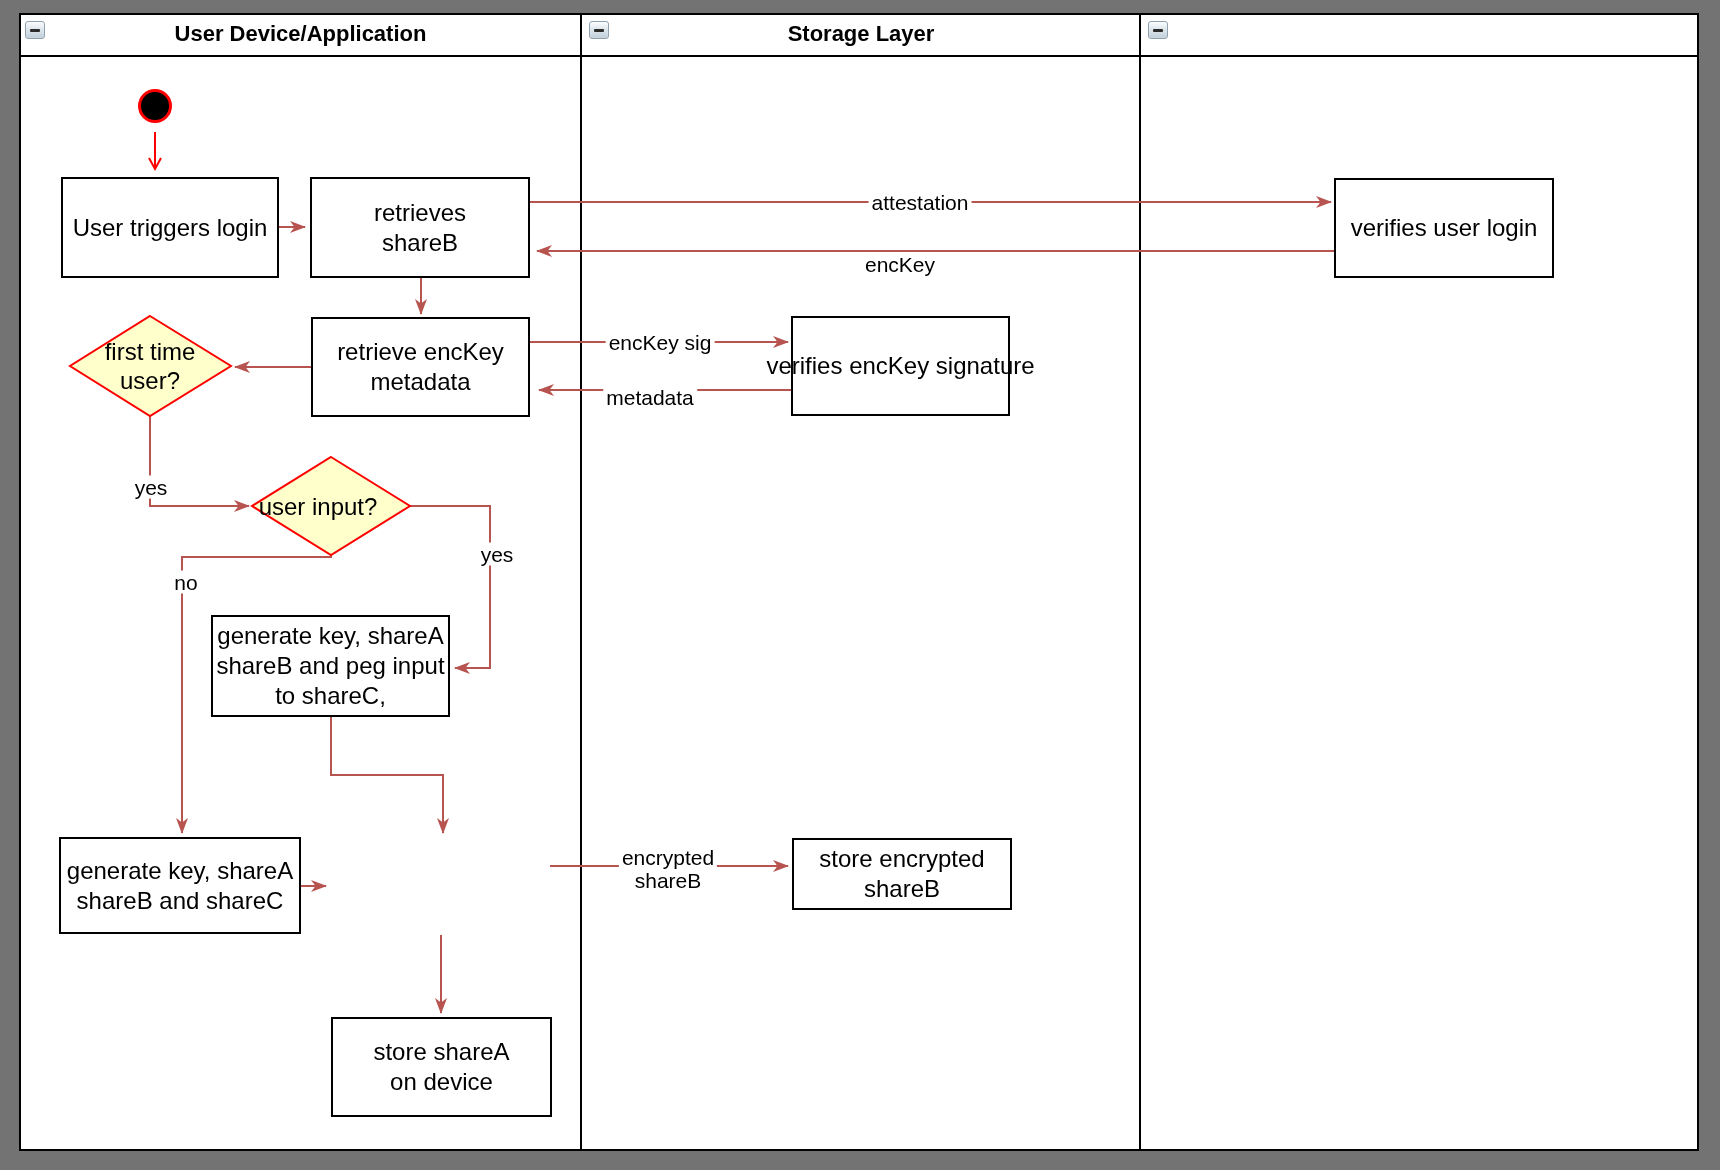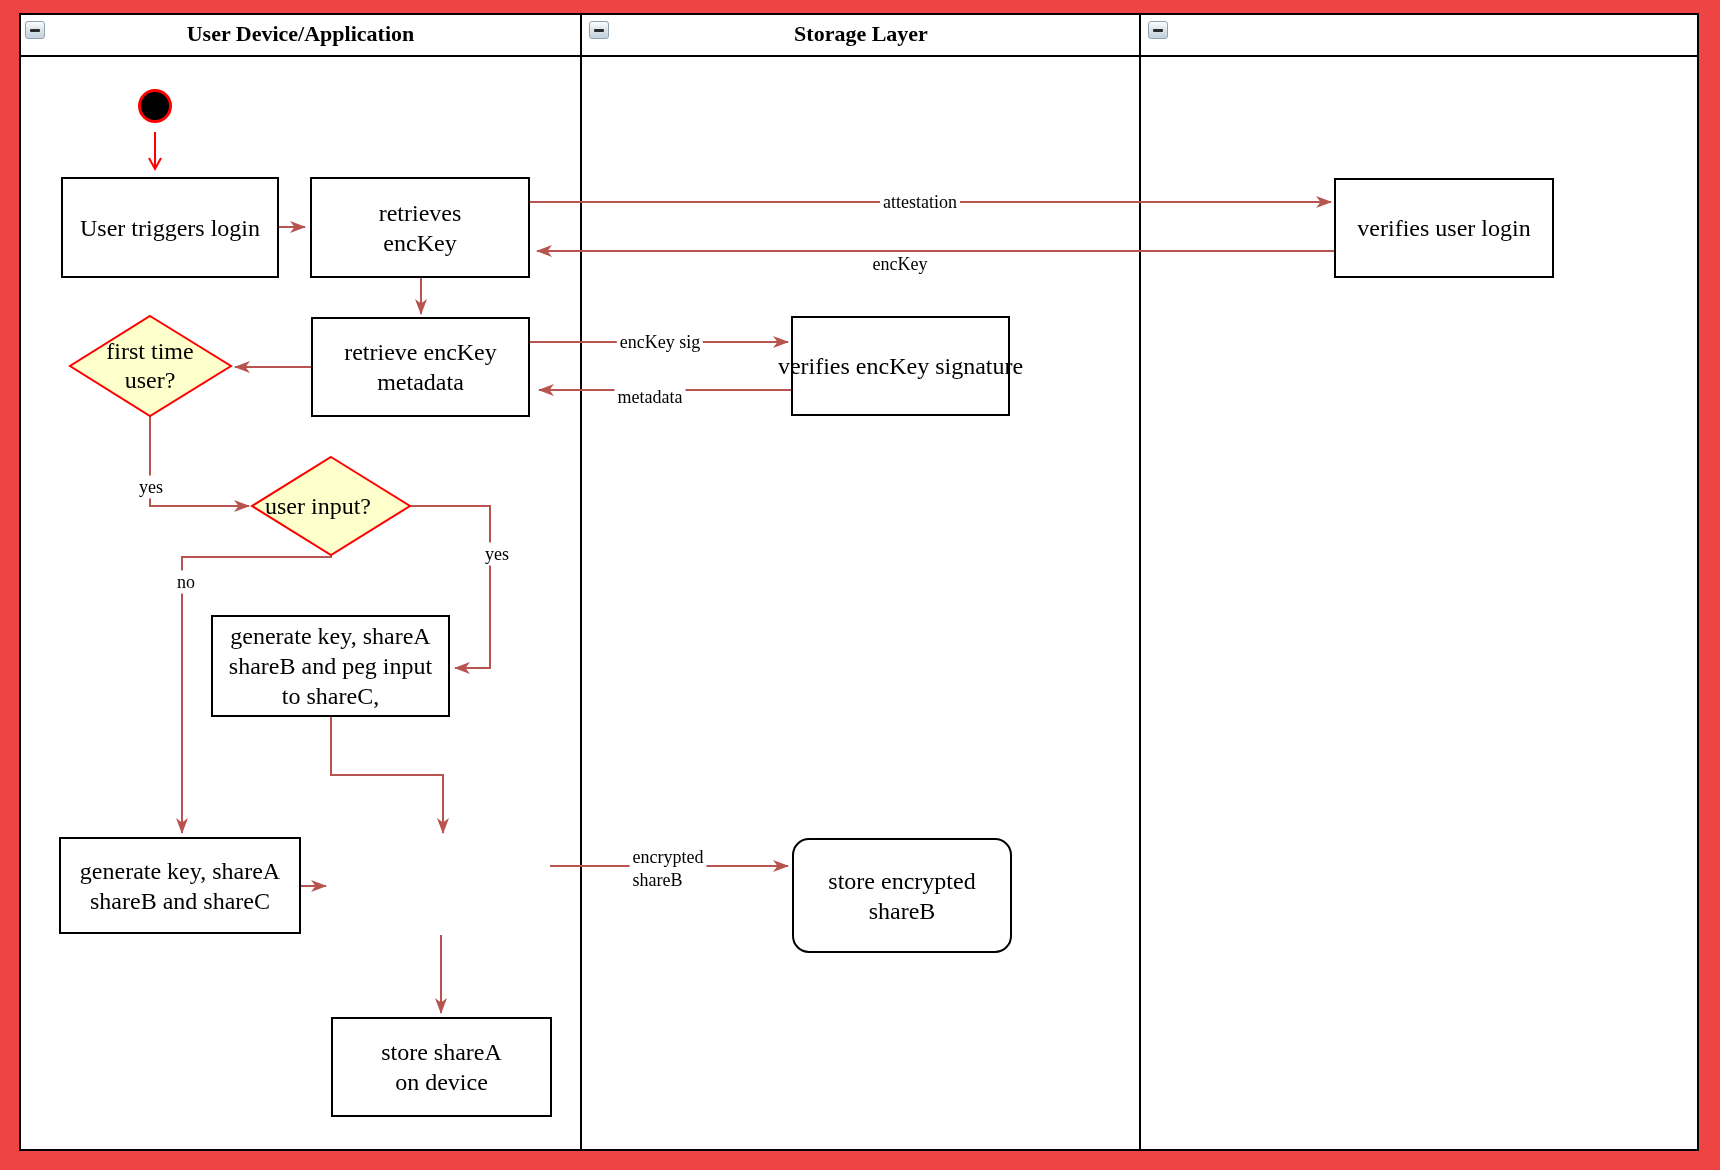--- a/index.html
+++ b/index.html
@@ -1,36 +1,36 @@
 <!DOCTYPE html>
 <html><head>
 <meta charset="utf-8">
 <style>
   html,body{margin:0;padding:0;background:#fff;}
-  .canvas{position:relative;width:1720px;height:1170px;background:#ef4444;overflow:hidden;
-          font-family:Liberation Serif, serif;color:#000;}
+  .canvas{position:relative;width:1720px;height:1170px;background:#737373;overflow:hidden;
+          font-family:Liberation Sans, sans-serif;color:#000;}
   .frame{position:absolute;left:19px;top:13px;width:1680px;height:1138px;
          border:2px solid #000;box-sizing:border-box;background:#fff;}
   .vdiv{position:absolute;top:13px;height:1138px;width:2px;background:#000;}
   .hline{position:absolute;left:19px;top:55px;width:1680px;height:2px;background:#000;}
   .lane-title{position:absolute;top:13px;height:42px;display:flex;align-items:center;
               justify-content:center;font-weight:bold;font-size:22px;}
   .collapse{position:absolute;top:21px;width:20px;height:18px;border:1px solid #8fa0ae;
             border-radius:3px;background:linear-gradient(#fdfeff 0%,#dde6ec 45%,#c2cfda 100%);
             box-sizing:border-box;box-shadow:inset 0 0 1px #fff;cursor:pointer;}
   .collapse::after{content:"";position:absolute;left:4px;top:7px;width:10px;height:3px;
             background:#2b2b2b;border-radius:1px;}
   .node{position:absolute;box-sizing:border-box;border:2px solid #000;background:#fff;
         display:flex;align-items:center;justify-content:center;text-align:center;
         font-size:24px;line-height:30px;white-space:pre-line;}
   .node.nowrap{white-space:nowrap;}
   .dlabel{position:absolute;transform:translate(-50%,-50%);text-align:center;
           font-size:24px;line-height:29px;white-space:pre-line;}
-  .elabel{position:absolute;transform:translate(-50%,-50%);
-          font-size:18px;line-height:23px;background:#fff;padding:0 3px;white-space:pre-line;}
+  .elabel{position:absolute;transform:translate(-50%,-50%);text-align:center;
+          font-size:21px;line-height:23px;background:#fff;padding:0 3px;white-space:pre-line;}
   svg.wires{position:absolute;left:0;top:0;}
   .wire{fill:none;stroke:#B85450;stroke-width:2;}
   .wire-start{fill:none;stroke:#FF0000;stroke-width:2;}
   .decision{fill:#FFFFCC;stroke:#FF0000;stroke-width:2;}
   .startnode{fill:#000;stroke:#FF0000;stroke-width:3;}
 </style>
 </head>
 <body>
 
 <div class="canvas">
@@ -74,31 +74,31 @@
     <path class="wire" d="M301 886 L326 886" marker-end="url(#head)"></path>
     <path class="wire" d="M550 866 L788 866" marker-end="url(#head)"></path>
     <path class="wire" d="M441 935 L441 1013" marker-end="url(#head)"></path>
 
     <polygon class="decision" points="150,316 231,366 150,416 70,366"></polygon>
     <polygon class="decision" points="331,457 410,506 331,555 252,506"></polygon>
   </svg>
 
   <div class="node" style="left:61px;top:177px;width:218px;height:101px;">User triggers login</div>
   <div class="node" style="left:310px;top:177px;width:220px;height:101px;">retrieves
-encKey</div>
+shareB</div>
   <div class="node" style="left:1334px;top:178px;width:220px;height:100px;">verifies user login</div>
   <div class="node" style="left:311px;top:317px;width:219px;height:100px;">retrieve encKey
 metadata</div>
   <div class="node nowrap" style="left:791px;top:316px;width:219px;height:100px;">verifies encKey signature</div>
   <div class="node" style="left:211px;top:615px;width:239px;height:102px;">generate key, shareA
 shareB and peg input
 to shareC,</div>
   <div class="node" style="left:59px;top:837px;width:242px;height:97px;">generate key, shareA
 shareB and shareC</div>
-  <div class="node" style="left:792px;top:838px;width:220px;height:115px;border-radius:17px;">store encrypted
+  <div class="node" style="left:792px;top:838px;width:220px;height:72px;">store encrypted
 shareB</div>
   <div class="node" style="left:331px;top:1017px;width:221px;height:100px;">store shareA
 on device</div>
 
   <div class="dlabel" style="left:150px;top:366px;">first time
 user?</div>
   <div class="dlabel" style="left:318px;top:506px;">user input?</div>
 
   <div class="elabel" style="left:920px;top:202px;">attestation</div>
   <div class="elabel" style="left:900px;top:264px;">encKey</div>

